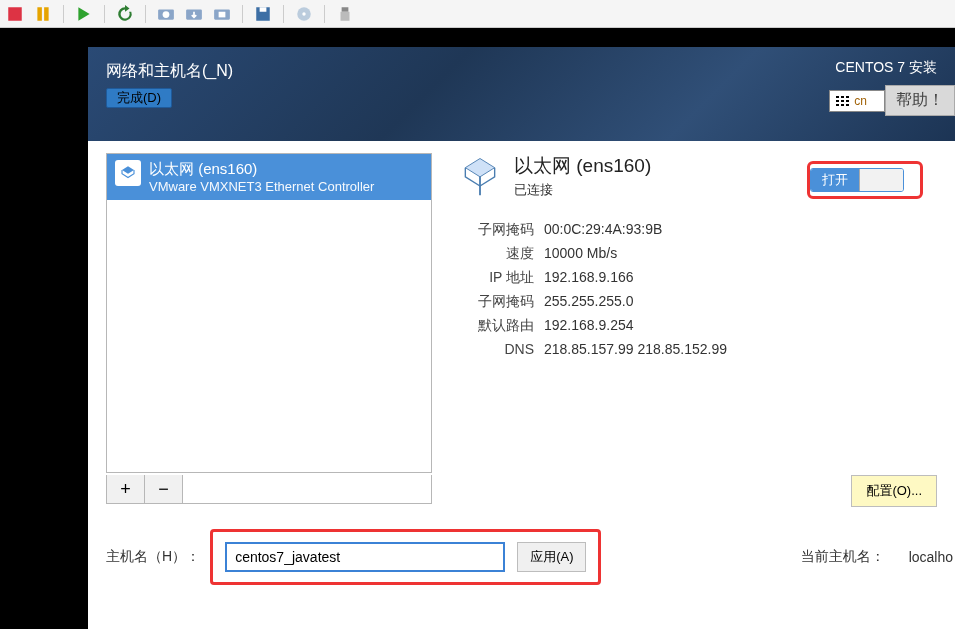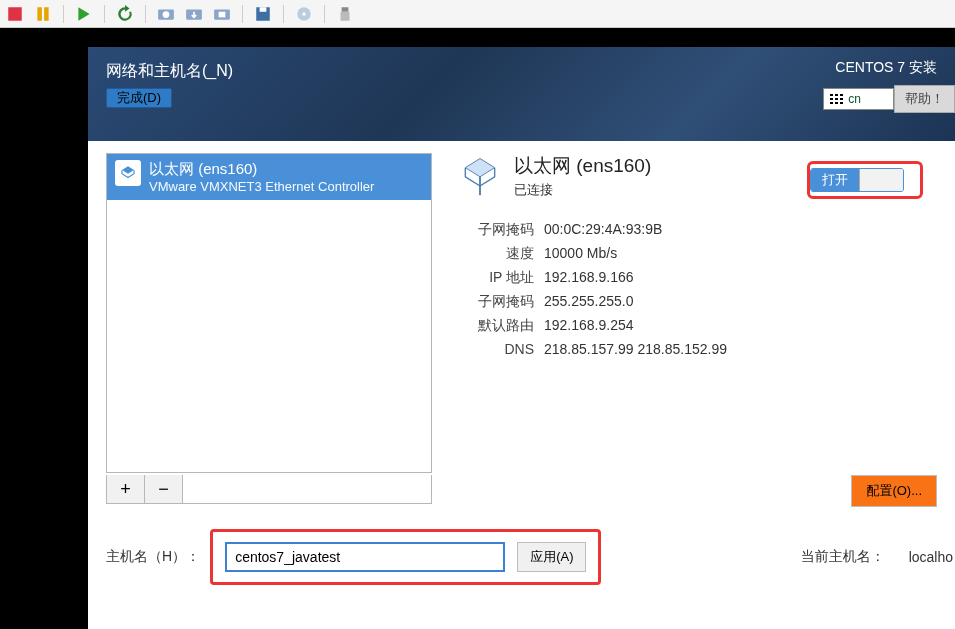--- a/index.html
+++ b/index.html
@@ -12,32 +12,32 @@
 
   
   .installer { position:absolute; left:88px; top:47px; right:0; bottom:0; background:#fff; }
 
   .header { height:94px; background:linear-gradient(135deg,#2a4a75 0%, #1f3756 40%, #304f77 70%, #1c3454 100%); color:#fff; position:relative; padding:14px 18px 10px; }
   .h-title { font-size:16px; }
   .done-btn { margin-top:6px; background:#2f7bc5; border:1px solid #1f5a9a; color:#000000; font-size:13px; padding:0 10px; border-radius:2px; cursor:pointer; }
   .h-right { position:absolute; right:0; top:12px; text-align:right; }
   .h-brand { font-size:14px; margin-right:18px; }
   .h-row2 { display:flex; align-items:center; margin-top:8px; }
-  .kb-ind { background:#fff; color:#14532d; font-size:12px; padding:3px 32px 3px 6px; display:flex; align-items:center; gap:4px; border:1px solid #888; margin-right:0; }
+  .kb-ind { background:#fff; color:#a16207; font-size:12px; padding:3px 17px 3px 6px; display:flex; align-items:center; gap:4px; border:1px solid #888; margin-right:0; }
   .kb-grid { display:inline-block; width:14px; height:10px; background:
      linear-gradient(#000,#000) 0 0/3px 2px no-repeat,
      linear-gradient(#000,#000) 5px 0/3px 2px no-repeat,
      linear-gradient(#000,#000) 10px 0/3px 2px no-repeat,
      linear-gradient(#000,#000) 0 4px/3px 2px no-repeat,
      linear-gradient(#000,#000) 5px 4px/3px 2px no-repeat,
      linear-gradient(#000,#000) 10px 4px/3px 2px no-repeat,
      linear-gradient(#000,#000) 0 8px/3px 2px no-repeat,
      linear-gradient(#000,#000) 5px 8px/3px 2px no-repeat,
      linear-gradient(#000,#000) 10px 8px/3px 2px no-repeat; }
-  .help-btn { background:#d9d9d9; color:#444; font-size:13px; padding:4px 10px; border:1px solid #aaa; cursor:pointer; }
+  .help-btn { background:#d9d9d9; color:#444; font-size:16px; padding:4px 10px; border:1px solid #aaa; cursor:pointer; }
 
   .body { position:absolute; top:94px; left:0; right:0; bottom:0; padding:12px 18px; }
 
   
   .nic-panel { position:absolute; left:18px; top:12px; width:326px; }
   .nic-list { border:1px solid #b7b7b7; background:#fff; height:320px; }
   .nic-row { background:#4a90d9; color:#fff; padding:6px 8px; display:flex; align-items:flex-start; gap:8px; }
   .nic-ic { width:26px; height:26px; background:#fff; border-radius:3px; display:flex; align-items:center; justify-content:center; flex-shrink:0; }
   .nic-ic svg { width:18px; height:18px; }
   .nic-txt .t { font-size:15px; }
@@ -54,21 +54,21 @@
   .det-rows { margin-top:22px; font-size:14px; color:#333; }
   .det-rows .r { display:flex; margin-bottom:6px; }
   .det-rows .k { width:76px; text-align:right; margin-right:10px; color:#444; }
 
   
   .toggle-wrap { position:absolute; right:14px; top:8px; width:116px; height:38px; border:3px solid #e33; border-radius:6px; display:flex; align-items:center; }
   .toggle { width:94px; height:24px; border:1px solid #4a90d9; border-radius:3px; display:flex; cursor:pointer; overflow:hidden; }
   .toggle .on { flex:1; background:#4a90d9; color:#fff; font-size:13px; display:flex; align-items:center; justify-content:center; }
   .toggle .knob { width:44px; background:#f2f2f2; border-left:1px solid #aaa; }
 
-  .config-btn { position:absolute; right:18px; top:334px; padding:6px 14px; background:#f97316; border:1px solid #bdbdbd; font-size:13px; cursor:pointer; }
+  .config-btn { position:absolute; right:18px; top:334px; padding:6px 14px; background:#fef9c3; border:1px solid #bdbdbd; font-size:13px; cursor:pointer; }
 
   
   .host-row { position:absolute; left:18px; right:2px; top:388px; display:flex; align-items:center; gap:10px; font-size:14px; color:#333; }
   .host-box { border:3px solid #e33; padding:10px 12px; border-radius:4px; display:flex; align-items:center; gap:12px; }
   .host-input { width:280px; height:30px; border:2px solid #3b82d6; padding:12px 8px; font-size:14px; }
   .apply-btn { padding:5px 12px; background:#f0f0f0; border:1px solid #bdbdbd; font-size:13px; cursor:pointer; }
   .cur-host { margin-left:auto; display:flex; gap:24px; align-items:center; }
 
   .watermark { position:absolute; right:8px; bottom:6px; color:rgba(255,255,255,.28); font-size:14px; font-family:Arial; letter-spacing:.3px; pointer-events:none; }
 </style>

